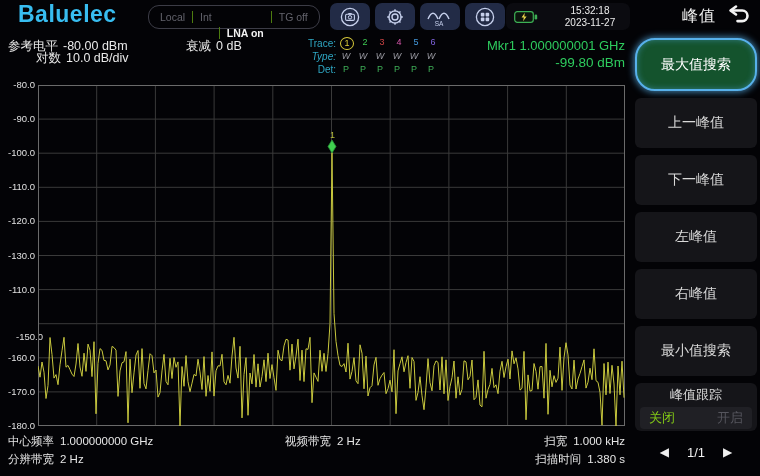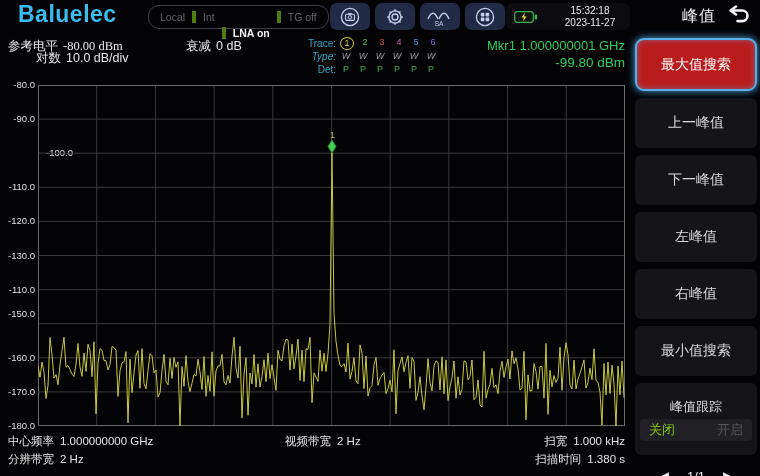--- a/index.html
+++ b/index.html
@@ -5,21 +5,21 @@
   html,body{margin:0;padding:0;background:#000;}
   .screen{position:relative;width:760px;height:476px;background:#030306;overflow:hidden;
           font-family:"Liberation Sans","DejaVu Sans",sans-serif;color:#e8e8e8;}
 
   
   .logo{position:absolute;left:18px;top:1px;font-size:23px;font-weight:700;color:var(--brand);letter-spacing:.5px;}
   .mode-group{position:absolute;left:148px;top:5px;height:22px;display:flex;align-items:center;
               border:1px solid #3c3c46;border-radius:11px;padding:0 4px;}
   .mode-item{font-size:10.5px;color:#63636c;padding:0 7px;white-space:nowrap;}
   .mode-item.active{color:#f2f2f2;font-weight:700;margin-top:32px;}
-  .mode-item + .mode-item{border-left:4px solid #4d7c0f;}
+  .mode-item + .mode-item{border-left:1px solid #4d7c0f;}
   .iconbar{position:absolute;left:330px;top:3px;display:flex;gap:5px;}
   .icon-btn{width:40px;height:27px;border-radius:7px;background:#222b46;display:flex;align-items:center;justify-content:center;}
   .icon-btn svg{display:block;}
   .battery-time{position:absolute;left:506px;top:3px;width:124px;height:27px;display:flex;align-items:center;border-radius:7px;background:#0b0b10;}
   .battery{margin-left:8px;display:flex;}
   .clock{margin-left:12px;flex:1;text-align:center;font-size:10px;line-height:11.5px;color:#ececec;}
   .page-title{position:absolute;right:44px;top:6px;font-size:16px;color:#f2f2f2;letter-spacing:1px;}
   .return-btn{position:absolute;right:8px;top:4px;width:26px;height:24px;display:flex;align-items:center;justify-content:center;}
 
   
@@ -40,23 +40,23 @@
   
   .ftr{position:absolute;font-size:11.5px;color:#e6e6e6;white-space:nowrap;}
   .ftr b{font-weight:400;margin-left:6px;}
   .ftr.right{text-align:right;}
 
   
   .sidebar{position:absolute;left:632px;top:33px;width:128px;height:443px;box-sizing:border-box;
            padding:5px 3px 4px;display:flex;flex-direction:column;gap:7px;}
   .side-btn{width:122px;height:50px;box-sizing:border-box;border-radius:6px;background:#151519;
             display:flex;align-items:center;justify-content:center;font-size:14px;color:#d9d9d9;flex:none;}
-  .side-btn.active{height:53px;background:#b91c1c;border:2px solid var(--accent);border-radius:9px;color:#fff;
+  .side-btn.active{height:53px;background:#14532d;border:2px solid var(--accent);border-radius:20px;color:#fff;
             box-shadow:0 0 7px 1px rgba(87,176,234,.75), inset 0 0 6px rgba(87,176,234,.45);}
-  .toggle-box{width:122px;height:72px;box-sizing:border-box;border-radius:6px;background:#151519;flex:none;
+  .toggle-box{width:122px;height:48px;box-sizing:border-box;border-radius:6px;background:#151519;flex:none;
               display:flex;flex-direction:column;align-items:center;justify-content:center;gap:3px;}
   .toggle-title{font-size:13px;color:#d9d9d9;}
   .toggle-row{width:112px;height:22px;border-radius:4px;background:#202025;display:flex;align-items:center;justify-content:space-between;padding:0 9px;box-sizing:border-box;}
   .toggle-opt{font-size:13px;color:#56565e;}
   .toggle-opt.sel{color:#84cc16;}
   .pager{margin-top:1px;height:26px;display:flex;align-items:center;justify-content:center;gap:18px;flex:none;}
   .pager .arrow{font-size:12px;color:#f0f0f0;font-family:"DejaVu Sans",sans-serif;}
   .pager .num{font-size:13px;color:#f0f0f0;}
 </style>
 </head>
@@ -133,21 +133,21 @@
   <div class="page-title">峰值</div>
   <div class="return-btn">
     <span>
       <svg width="24" height="20" viewBox="0 0 24 20">
         <path d="M9 2.5 L3.5 6.5 L9 10.5" fill="none" stroke="#f2f2f2" stroke-width="2.6" stroke-linecap="round" stroke-linejoin="round"></path>
         <path d="M4.5 6.5 H15.2 a5.3 5.3 0 0 1 0 10.6 H10.5" fill="none" stroke="#f2f2f2" stroke-width="2.6" stroke-linecap="round"></path>
       </svg>
     </span>
   </div>
 
-  <div class="hdr" style="left:8px;top:38px;font-family:Liberation Serif, serif;">
+  <div class="hdr" style="left:8px;top:38px;">
     <span>参考电平</span><b>-80.00 dBm</b>
   </div>
   <div class="hdr" style="left:186px;top:38px;">
     <span>衰减</span><b>0 dB</b>
   </div>
   <div class="hdr" style="left:8px;top:50px;margin-left:28px;">
     <span>对数</span><b>10.0 dB/div</b>
   </div>
 
   <div class="lrow" style="top:37px;">
@@ -183,26 +183,26 @@
         <span class="chip" style="color: rgb(62, 174, 87);">P</span>
       </span>
   </div>
 
   <div class="mkr-freq">Mkr1 1.000000001 GHz</div>
   <div class="mkr-ampl">-99.80 dBm</div>
 
   <div id="yticks">
       <div class="ytick" style="top: 79px;">-80.0</div>
       <div class="ytick" style="top: 113.1px;">-90.0</div>
-      <div class="ytick" style="top: 147.2px; padding-left: 38px;">-100.0</div>
+      <div class="ytick" style="top: 147.2px;">-100.0</div>
       <div class="ytick" style="top: 181.3px;">-110.0</div>
       <div class="ytick" style="top: 215.4px;">-120.0</div>
       <div class="ytick" style="top: 249.5px;">-130.0</div>
       <div class="ytick" style="top: 283.6px;">-110.0</div>
-      <div class="ytick" style="top: 308px;">-150.0</div>
+      <div class="ytick" style="top: 331px; padding-left: 8px;">-150.0</div>
       <div class="ytick" style="top: 351.8px; text-align: right;">-160.0</div>
       <div class="ytick" style="top: 385.9px;">-170.0</div>
       <div class="ytick" style="top: 420px;">-180.0</div>
     </div>
   <div class="plot">
     <svg id="plot-svg" width="587" height="341" viewBox="0 0 587 341">
         <line x1="58.7" y1="0" x2="58.7" y2="341" stroke="#3a3a3a" stroke-width="1"></line>
         <line x1="117.4" y1="0" x2="117.4" y2="341" stroke="#3a3a3a" stroke-width="1"></line>
         <line x1="176.1" y1="0" x2="176.1" y2="341" stroke="#3a3a3a" stroke-width="1"></line>
         <line x1="234.8" y1="0" x2="234.8" y2="341" stroke="#3a3a3a" stroke-width="1"></line>

